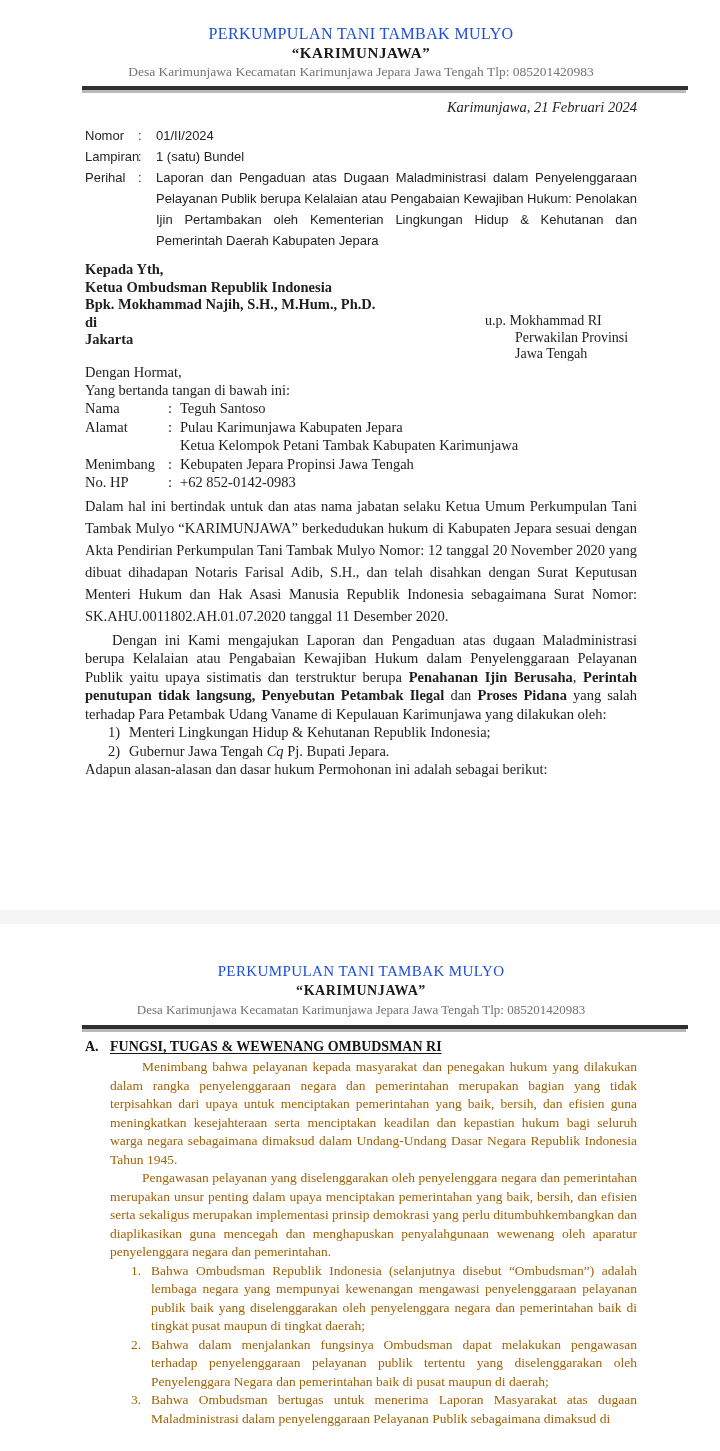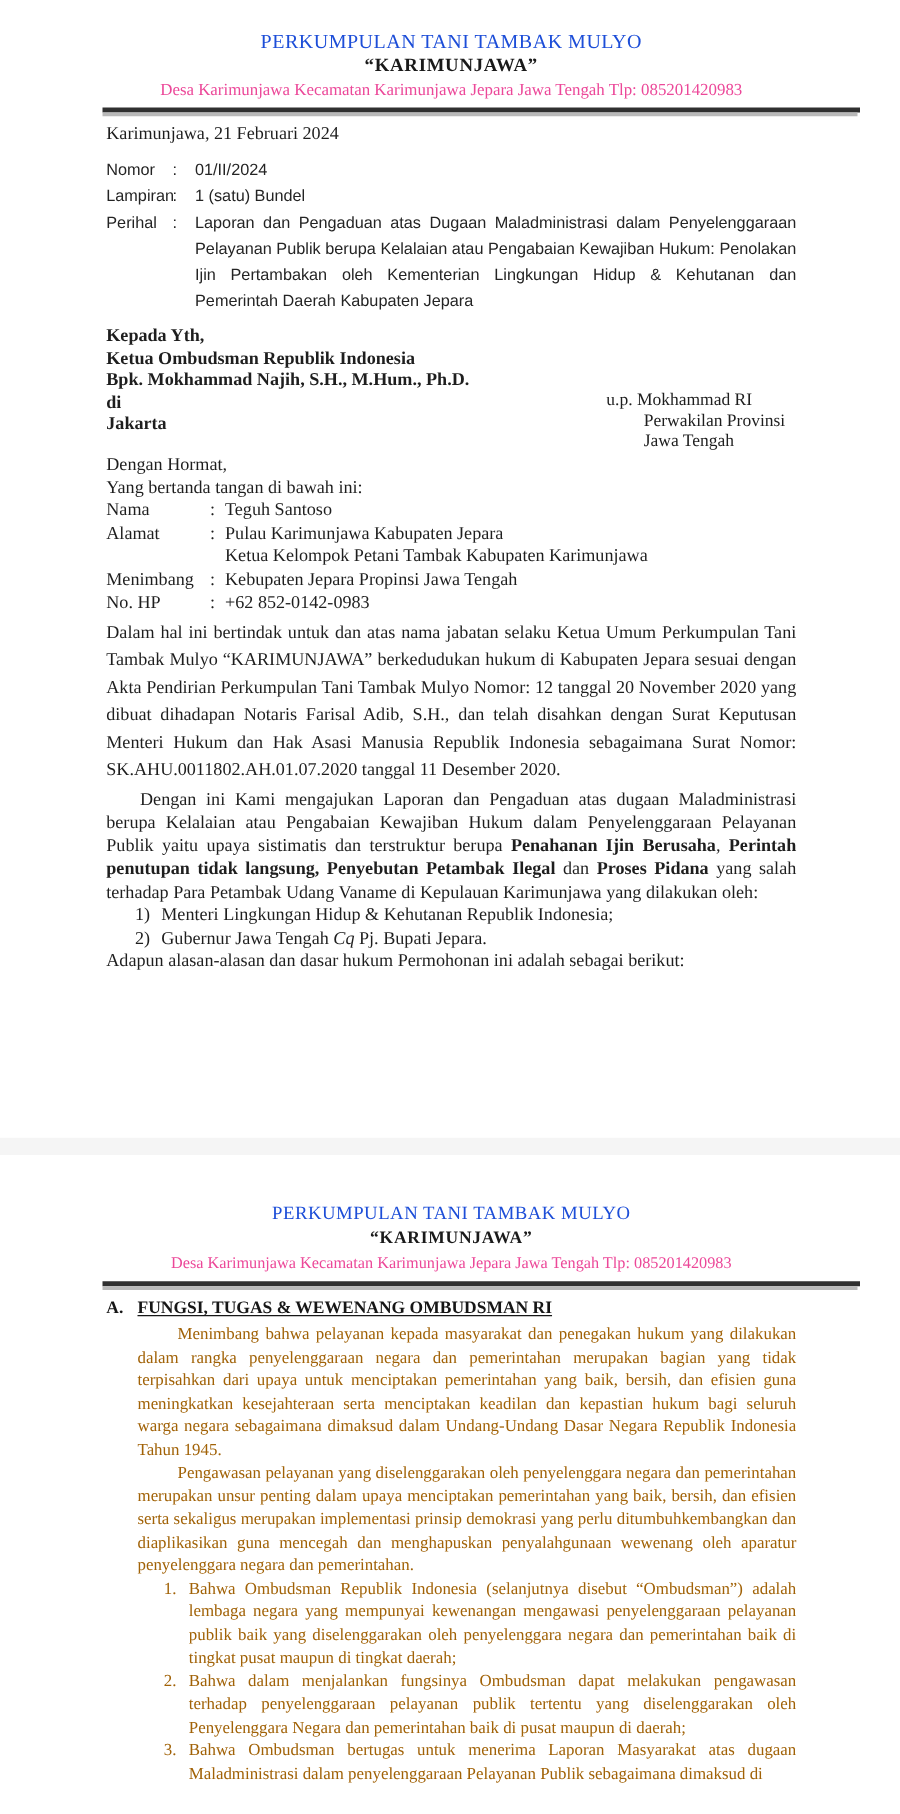--- a/index.html
+++ b/index.html
@@ -9,29 +9,29 @@
     font-family:"Liberation Serif", serif;
   }
   .page{box-sizing:border-box;width:720px;background:#fff;}
   .page1{height:910px;padding:24px 83px 0 85px;position:relative;}
   .page-gap{height:14px;background:#f5f5f5;}
   .page2{height:527px;padding:38px 83px 0 85px;position:relative;}
 
   
   .lh1{text-align:center;font-size:16px;line-height:20px;letter-spacing:.4px;color:#1d4ed8;}
   .lh2{text-align:center;font-size:15px;line-height:19px;font-weight:bold;letter-spacing:.6px;color:#1a1a1a;}
-  .lh3{text-align:center;font-size:13.5px;line-height:18px;color:#ec4899;}
+  .lh3{text-align:center;font-size:13.5px;line-height:18px;color:#737373;}
   .p2 .lh1{font-size:15px;line-height:19px;}
   .p2 .lh2{font-size:14px;line-height:19px;}
   .p2 .lh3{font-size:13px;line-height:19px;}
   .rule{margin:5px -51px 0 -3px;}
   .rule .dark{height:4px;background:#303030;}
   .rule .lite{height:3px;background:#b9b9b9;margin-right:2px;}
 
-  .dateline{margin-top:4px;font-size:14.5px;line-height:20px;}
+  .dateline{margin-top:4px;text-align:right;font-size:14.5px;line-height:20px;font-style:italic;}
 
   
   .meta{margin-top:8px;font-family:"Liberation Sans", sans-serif;font-size:13px;line-height:21px;color:#242424;}
   .meta-row{display:flex;}
   .meta-label{width:53px;flex:none;}
   .meta-sep{width:18px;flex:none;}
   .meta-value{flex:1;}
   .meta-value.just{text-align:justify;}
 
   

